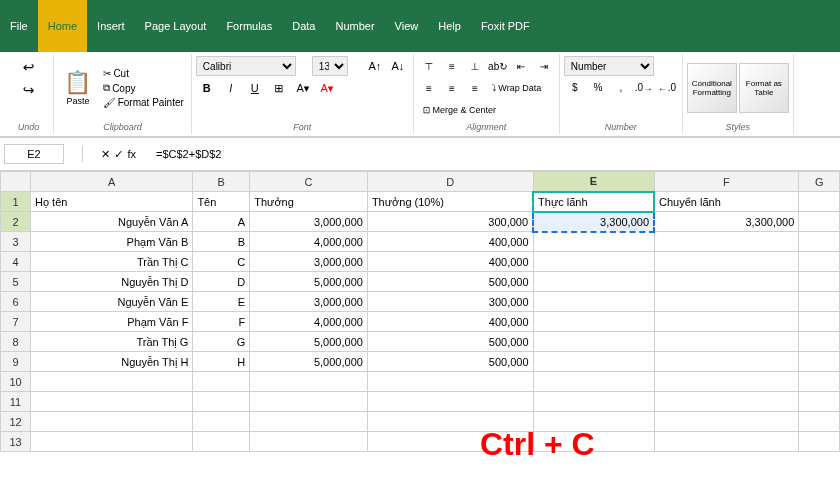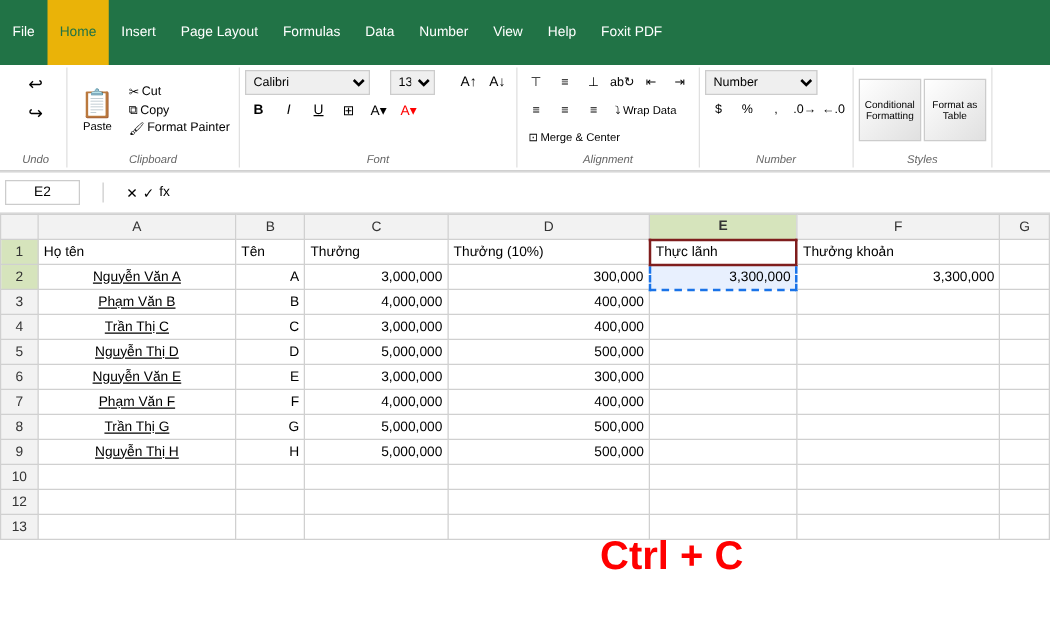--- a/index.html
+++ b/index.html
@@ -57,21 +57,21 @@
     .formula-divider { width: 1px; height: 16px; background: #ccc; margin: 0 2px; }
     .formula-icons { display: flex; gap: 4px; align-items: center; }
     .formula-icon-btn { border: none; background: transparent; cursor: pointer; font-size: 11px; }
     .formula-input { flex: 1; height: 20px; border: none; outline: none; font-size: 11px; padding: 0 4px; }
     table { border-collapse: collapse; width: 100%; }
     .col-header-row th { background: #f2f2f2; border: 1px solid #d0d0d0; height: 20px; text-align: center; font-weight: normal; font-size: 11px; color: #333; padding: 0 4px; min-width: 20px; }
     .col-header-row th.row-num-header { width: 30px; }
     td, th { border: 1px solid #d0d0d0; padding: 1px 4px; font-size: 11px; height: 20px; white-space: nowrap; }
     .row-num { background: #f2f2f2; text-align: center; font-weight: normal; color: #333; width: 30px; }
     .data-cell { text-align: right; }
-    .name-cell { text-align: center; text-decoration: underline; }
+    .name-cell { text-align: right; }
     .copied-cell { border: 2px dashed #1a73e8 !important; background: #e8f0fe; }
     .active-row-num { background: #d6e4bc; }
 
     
     .ctrl-c-overlay { position: absolute; top: 255px; left: 480px; font-size: 32px; font-weight: bold; color: red; font-family: Arial; pointer-events: none; z-index: 10; }
 
     .sheet-area { position: relative; }
 
     
     .col-e-header { background: #d6e4bc !important; font-weight: bold !important; }
@@ -217,20 +217,21 @@
 </div>
 
 <div class="formula-bar">
   <input class="cell-ref" type="text" value="E2" style="">
   <div class="formula-divider"></div>
   <div class="formula-icons">
     <button class="formula-icon-btn">✕</button>
     <button class="formula-icon-btn">✓</button>
     <button class="formula-icon-btn">fx</button>
   </div>
+  <input class="formula-input" type="text" value="=$C$2+$D$2" style="">
 </div>
 
 <div class="sheet-area">
   <div class="ctrl-c-overlay">Ctrl + C</div>
   <table>
     <thead>
       <tr class="col-header-row">
         <th class="row-num-header"></th>
         <th>A</th>
         <th>B</th>
@@ -242,22 +243,22 @@
       </tr>
     </thead>
     <tbody>
 
       <tr>
         <td class="row-num active-row-num">1</td>
         <td class="header-row">Họ tên</td>
         <td class="header-row">Tên</td>
         <td class="header-row">Thưởng</td>
         <td class="header-row">Thưởng (10%)</td>
-        <td class="header-row" style="border: 2px solid #7f1d1d;">Thực lãnh</td>
-        <td class="header-row">Thưởng khoản</td>
+        <td class="header-row" style="border: 2px solid #14b8a6;">Thực lãnh</td>
+        <td class="header-row">Chuyển lãnh</td>
         <td></td>
       </tr>
 
       <tr>
         <td class="row-num active-row-num">2</td>
         <td class="name-cell">Nguyễn Văn A</td>
         <td class="data-cell">A</td>
         <td class="data-cell">3,000,000</td>
         <td class="data-cell">300,000</td>
         <td class="data-cell copied-cell">3,300,000</td>
@@ -346,20 +347,30 @@
           <td class="row-num">10</td>
           <td></td>
           <td></td>
           <td></td>
           <td></td>
           <td></td>
           <td></td>
           <td></td>
         </tr>
       <tr>
+          <td class="row-num">11</td>
+          <td></td>
+          <td></td>
+          <td></td>
+          <td></td>
+          <td></td>
+          <td></td>
+          <td></td>
+        </tr>
+      <tr>
           <td class="row-num">12</td>
           <td></td>
           <td></td>
           <td></td>
           <td></td>
           <td></td>
           <td></td>
           <td></td>
         </tr>
       <tr>

